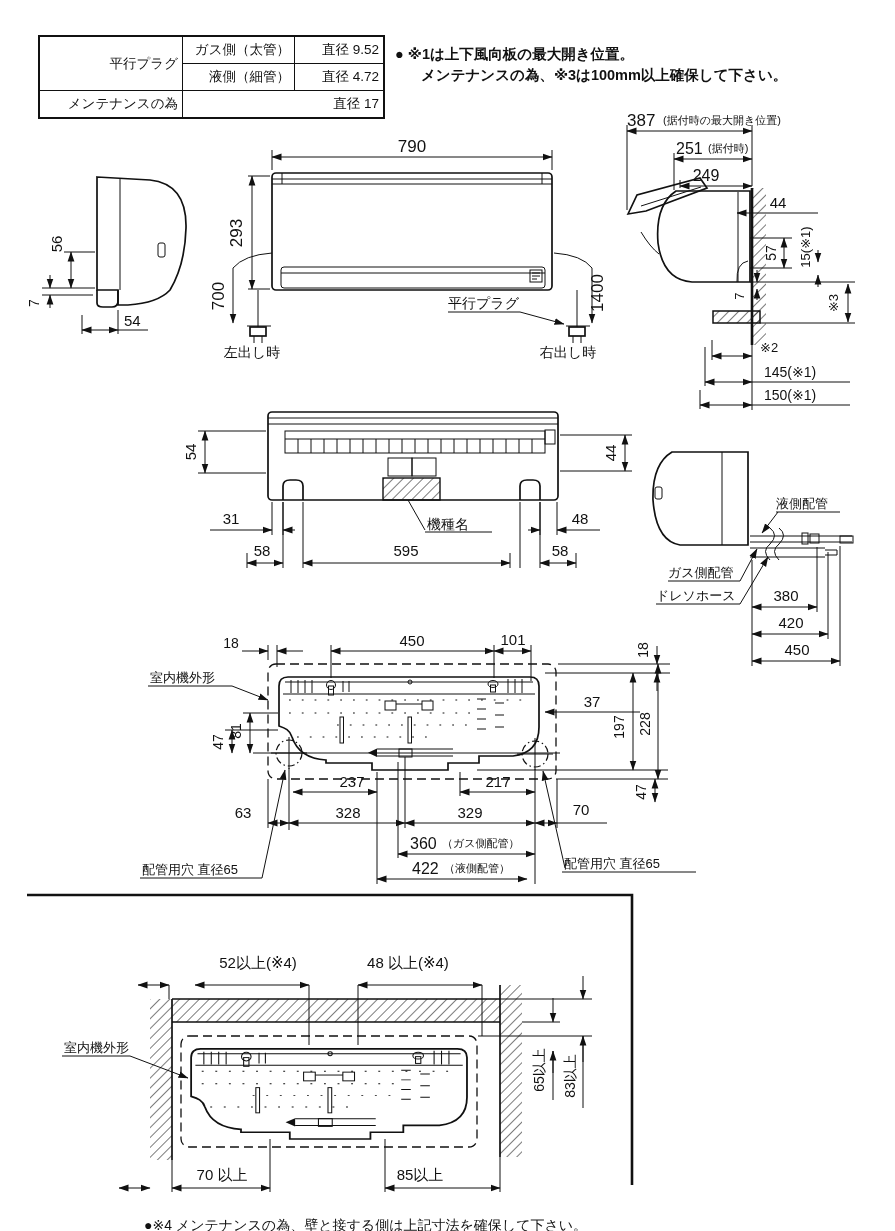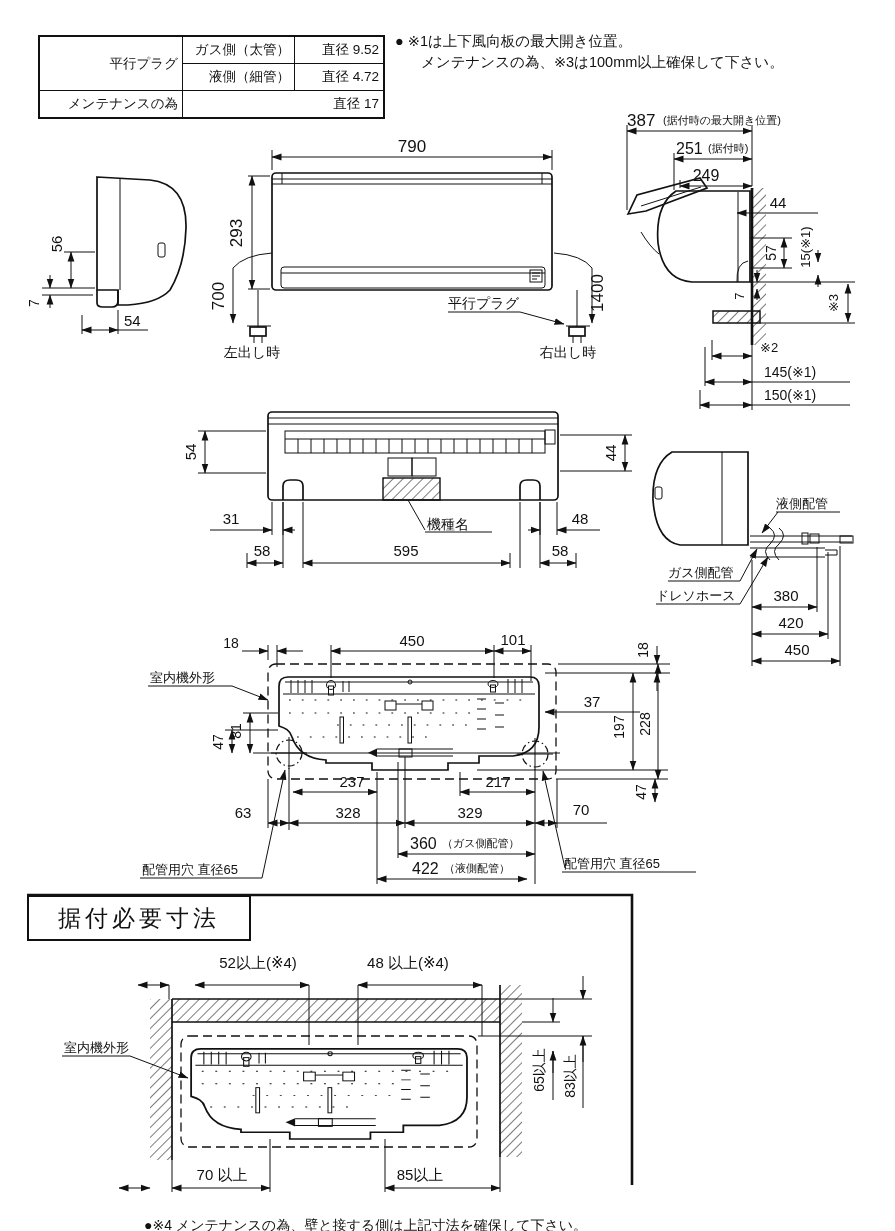--- a/index.html
+++ b/index.html
@@ -11,21 +11,21 @@
   .t{stroke:#111;stroke-width:2.6;fill:none;}
   .dash{stroke:#111;stroke-width:1.3;fill:none;stroke-dasharray:9 5;}
   .dd{stroke:#111;stroke-width:1.2;fill:none;stroke-dasharray:7 3 1.5 3;}
   text{fill:#111;font-family:"Liberation Sans","DejaVu Sans",sans-serif;}
   .n17{font-size:17px;} .n16{font-size:16px;} .n15{font-size:15px;}
   .n14{font-size:14px;} .n13{font-size:13px;} .n11{font-size:11px;}
   .mid{text-anchor:middle;}
   #spec-table{position:absolute;left:38px;top:35px;width:347px;border-collapse:collapse;
               border:2.4px solid #111;font-size:13.5px;table-layout:fixed;}
   #spec-table td{border:1.6px solid #111;padding:0 4px;height:26px;text-align:right;}
-  #notes{position:absolute;left:395px;top:31px;font-size:14.5px;line-height:21px;white-space:nowrap;}
+  #notes{position:absolute;left:395px;top:44px;font-size:14.5px;line-height:21px;white-space:nowrap;font-weight:bold;}
   #notes .cont{padding-left:26px;}
   #inst-title{position:absolute;left:27px;top:895px;width:220px;height:42px;border:2.6px solid #111;
               background:#fff;display:flex;align-items:center;justify-content:center;
               font-size:23px;letter-spacing:4px;}
   #inst-note{position:absolute;left:144px;top:1217px;font-size:14px;white-space:nowrap;}
 </style>
 </head>
 <body>
 
 <div id="page">
@@ -371,16 +371,15 @@
     <td colspan="2">直径 17</td>
   </tr>
 </tbody>
     </table>
 
 <div id="notes">
   <div>● ※1は上下風向板の最大開き位置。</div>
   <div class="cont">メンテナンスの為、※3は100mm以上確保して下さい。</div>
 </div>
 
-<div id="inst-title">据付必要寸法</div>
 <div id="inst-note">●※4 メンテナンスの為、壁と接する側は上記寸法を確保して下さい。</div>
 
 </div>
 
 </body></html>

